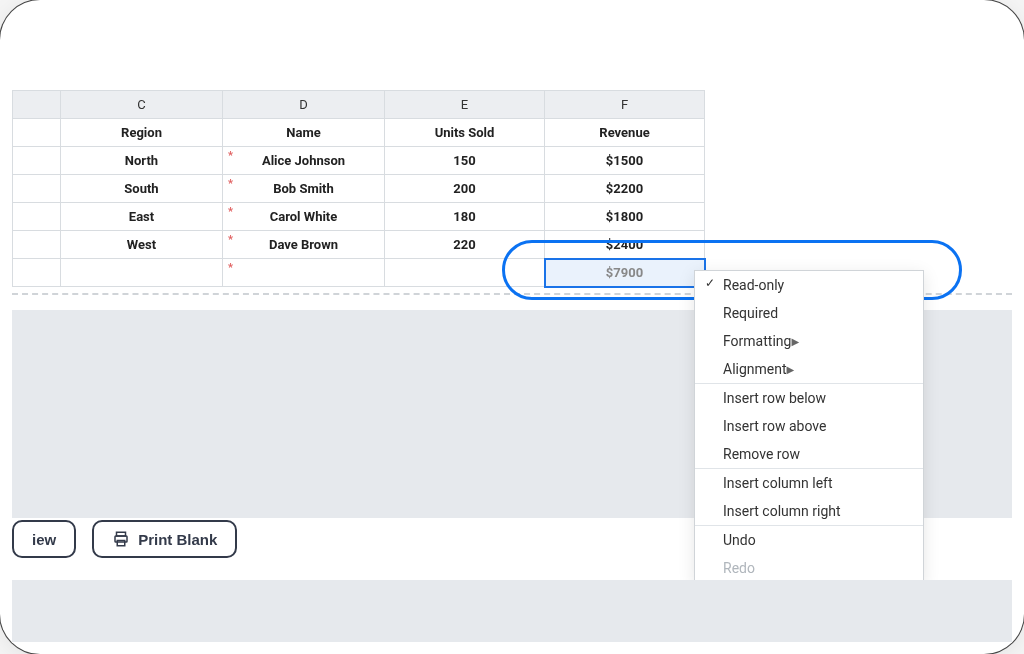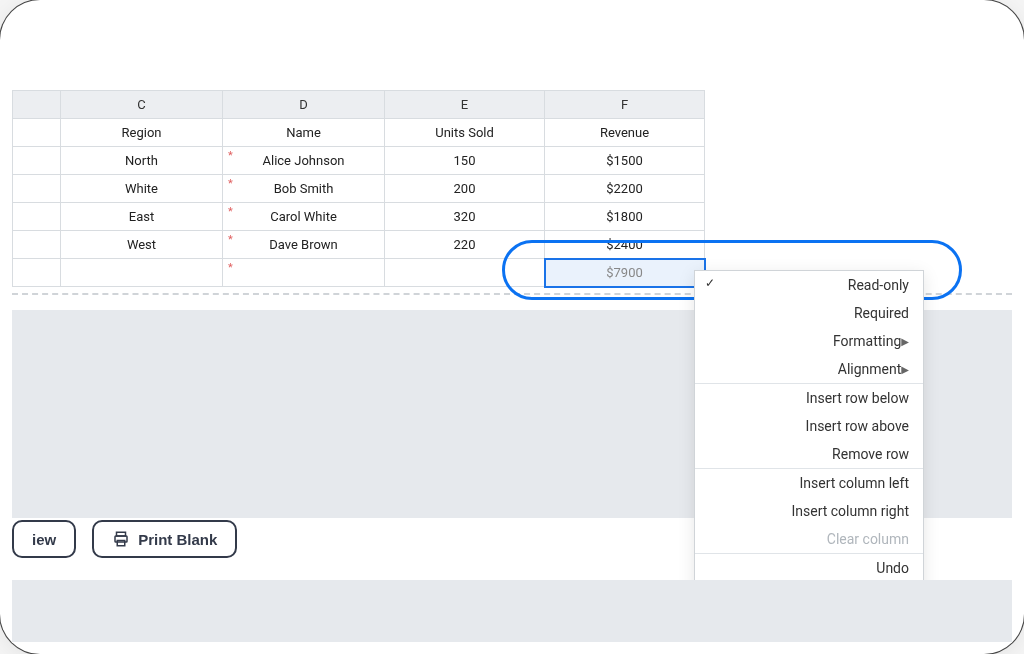--- a/index.html
+++ b/index.html
@@ -32,21 +32,21 @@
 }
 table {
   border-collapse: collapse;
   width: 100%;
   table-layout: fixed;
 }
 th, td {
   border: 1px solid #d8dce0;
   height: 28px;
   font-size: 13px;
-  font-weight: 400;
+  font-weight: 700;
   text-align: center;
   color: #222;
   position: relative;
   background: #fff;
 }
 th {
   background: #eceef1;
   font-weight: 400;
   color: #333;
 }
@@ -132,21 +132,21 @@
   border: 1px solid #d0d4d8;
   box-shadow: 0 4px 16px rgba(0,0,0,0.1);
   font-size: 14px;
   color: #333;
 }
 .menu-item {
   padding: 6px 14px 6px 28px;
   position: relative;
   cursor: pointer;
   display: flex;
-  justify-content: flex-end;
+  justify-content: flex-start;
   align-items: center;
 }
 .menu-item.checked::before {
   content: "✓";
   position: absolute;
   left: 10px;
   top: 5px;
   font-size: 12px;
 }
 .menu-item.disabled {
@@ -188,30 +188,30 @@
           </tr>
           <tr>
             <td></td>
             <td>North</td>
             <td class="marker">Alice Johnson</td>
             <td>150</td>
             <td>$1500</td>
           </tr>
           <tr>
             <td></td>
-            <td>White</td>
+            <td>South</td>
             <td class="marker">Bob Smith</td>
             <td>200</td>
             <td>$2200</td>
           </tr>
           <tr>
             <td></td>
             <td>East</td>
             <td class="marker">Carol White</td>
-            <td>320</td>
+            <td>180</td>
             <td>$1800</td>
           </tr>
           <tr>
             <td></td>
             <td>West</td>
             <td class="marker">Dave Brown</td>
             <td>220</td>
             <td>$2400</td>
           </tr>
           <tr>
@@ -254,23 +254,20 @@
         </div>
       <div class="menu-item">
           <span>Remove row</span>
         </div>
       <div class="menu-divider"></div>
       <div class="menu-item">
           <span>Insert column left</span>
         </div>
       <div class="menu-item">
           <span>Insert column right</span>
-        </div>
-      <div class="menu-item disabled">
-          <span>Clear column</span>
         </div>
       <div class="menu-divider"></div>
       <div class="menu-item">
           <span>Undo</span>
         </div>
       <div class="menu-item disabled">
           <span>Redo</span>
         </div>
     </div>
 

